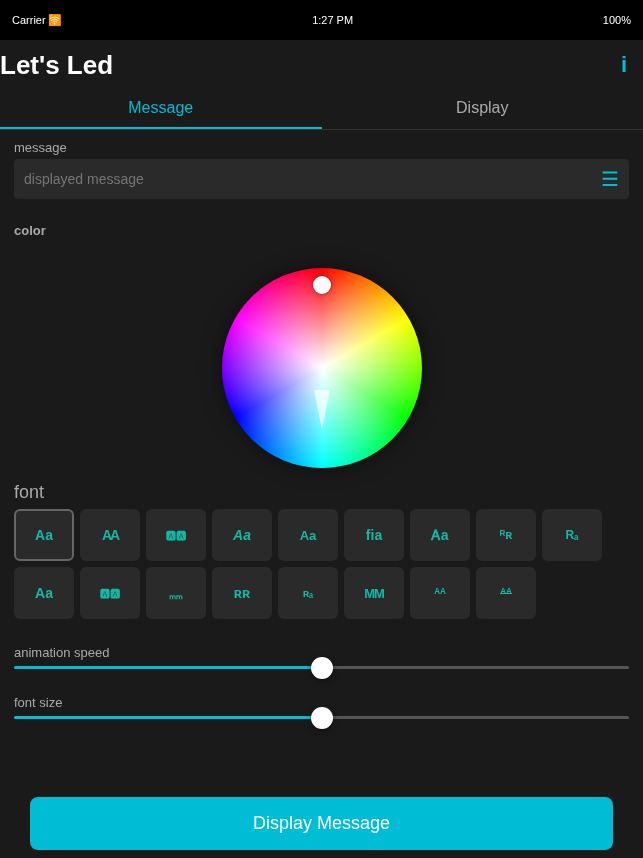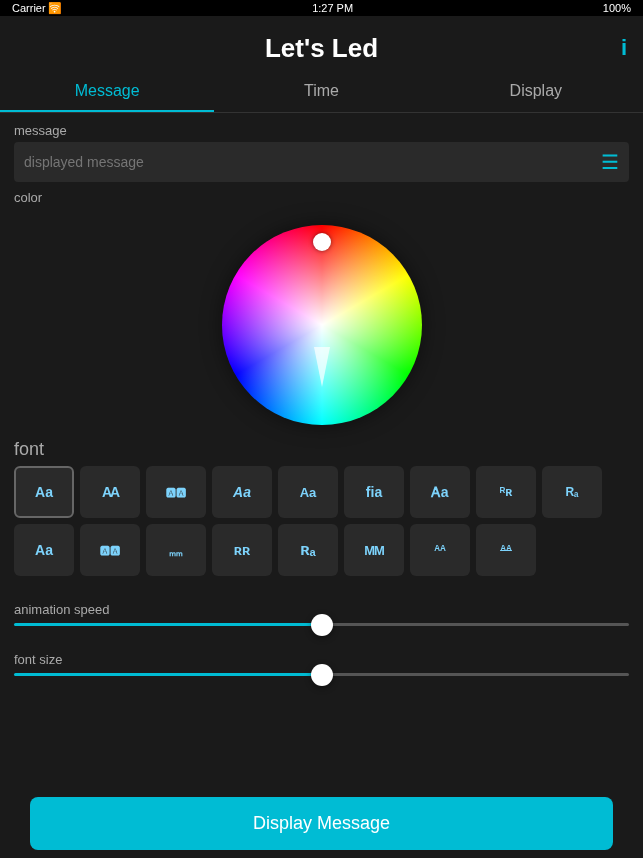--- a/index.html
+++ b/index.html
@@ -12,39 +12,37 @@
       overflow: hidden;
       position: relative;
     }
 
     
     .status-bar {
       display: flex;
       justify-content: space-between;
       align-items: center;
       padding: 4px 12px;
-      height: 16px;
+      height: 40px;
       background: #000;
     }
     .status-left, .status-right {
       font-size: 11px;
       color: #fff;
     }
     .status-center {
       font-size: 11px;
       color: #fff;
     }
 
     
     .header {
       background: #1a1a1a;
-      text-align: center;
       padding: 10px 0 8px;
       position: relative;
-      margin-top: 7px;
     }
     .header-title {
       font-size: 26px;
       font-weight: bold;
       color: #fff;
     }
     .header-info {
       position: absolute;
       right: 16px;
       top: 50%;
@@ -86,41 +84,42 @@
       margin-bottom: 4px;
     }
 
     
     .message-input-row {
       display: flex;
       align-items: center;
       background: #2a2a2a;
       border-radius: 4px;
       padding: 8px 10px;
-      margin-bottom: 8px;
+      margin-bottom: 24px;
     }
     .message-input {
       flex: 1;
       background: transparent;
       border: none;
       outline: none;
       color: #555;
       font-size: 14px;
     }
     .list-icon {
       color: #00bcd4;
       font-size: 20px;
       cursor: pointer;
     }
 
     
     .color-label {
       font-size: 13px;
       color: #aaa;
-      margin-bottom: 10px;
+      margin-bottom: 20px;
+      font-weight: bold;
     }
     .color-wheel-container {
       display: flex;
       justify-content: center;
       align-items: center;
       padding: 10px 0 14px;
     }
     .color-wheel {
       width: 200px;
       height: 200px;
@@ -182,21 +181,21 @@
       margin-bottom: 6px;
     }
     .font-item {
       width: 60px;
       height: 52px;
       background: #2a2a2a;
       border-radius: 6px;
       display: flex;
       align-items: center;
       justify-content: center;
-      color: #7dd3fc;
+      color: #14b8a6;
       font-size: 16px;
       cursor: pointer;
       border: 2px solid transparent;
     }
     .font-item.selected {
       border-color: #666;
     }
     .font-item span {
       font-size: 14px;
       font-weight: bold;
@@ -264,23 +263,20 @@
 <div class="header">
   <span class="header-title">Let's Led</span>
   <span class="header-info">i</span>
 </div>
 
 <div class="tabs">
   <div class="tab active">
     <span>Message</span>
   </div>
   <div class="tab">
-    <span>Time</span>
-  </div>
-  <div class="tab">
     <span>Display</span>
   </div>
 </div>
 
 <div class="content">
 
   <div class="section-label">message</div>
   <div class="message-input-row">
     <input class="message-input" type="text" placeholder="displayed message" style="">
     <span class="list-icon">☰</span>
@@ -331,21 +327,21 @@
     <div class="font-item">
         <span style="font-size:11px">🅰🅰</span>
       </div>
     <div class="font-item">
         <span style="font-size:11px">ₘₘ</span>
       </div>
     <div class="font-item">
         <span>ʀʀ</span>
       </div>
     <div class="font-item">
-        <span style="font-size:16px">ʀₐ</span>
+        <span style="font-size:11px">ʀₐ</span>
       </div>
     <div class="font-item">
         <span style="letter-spacing:-1px;font-size:13px">MM</span>
       </div>
     <div class="font-item">
         <span style="font-size:12px">ᴬᴬ</span>
       </div>
     <div class="font-item">
         <span style="font-size:12px;text-decoration:line-through">ᴬᴬ</span>
       </div>

